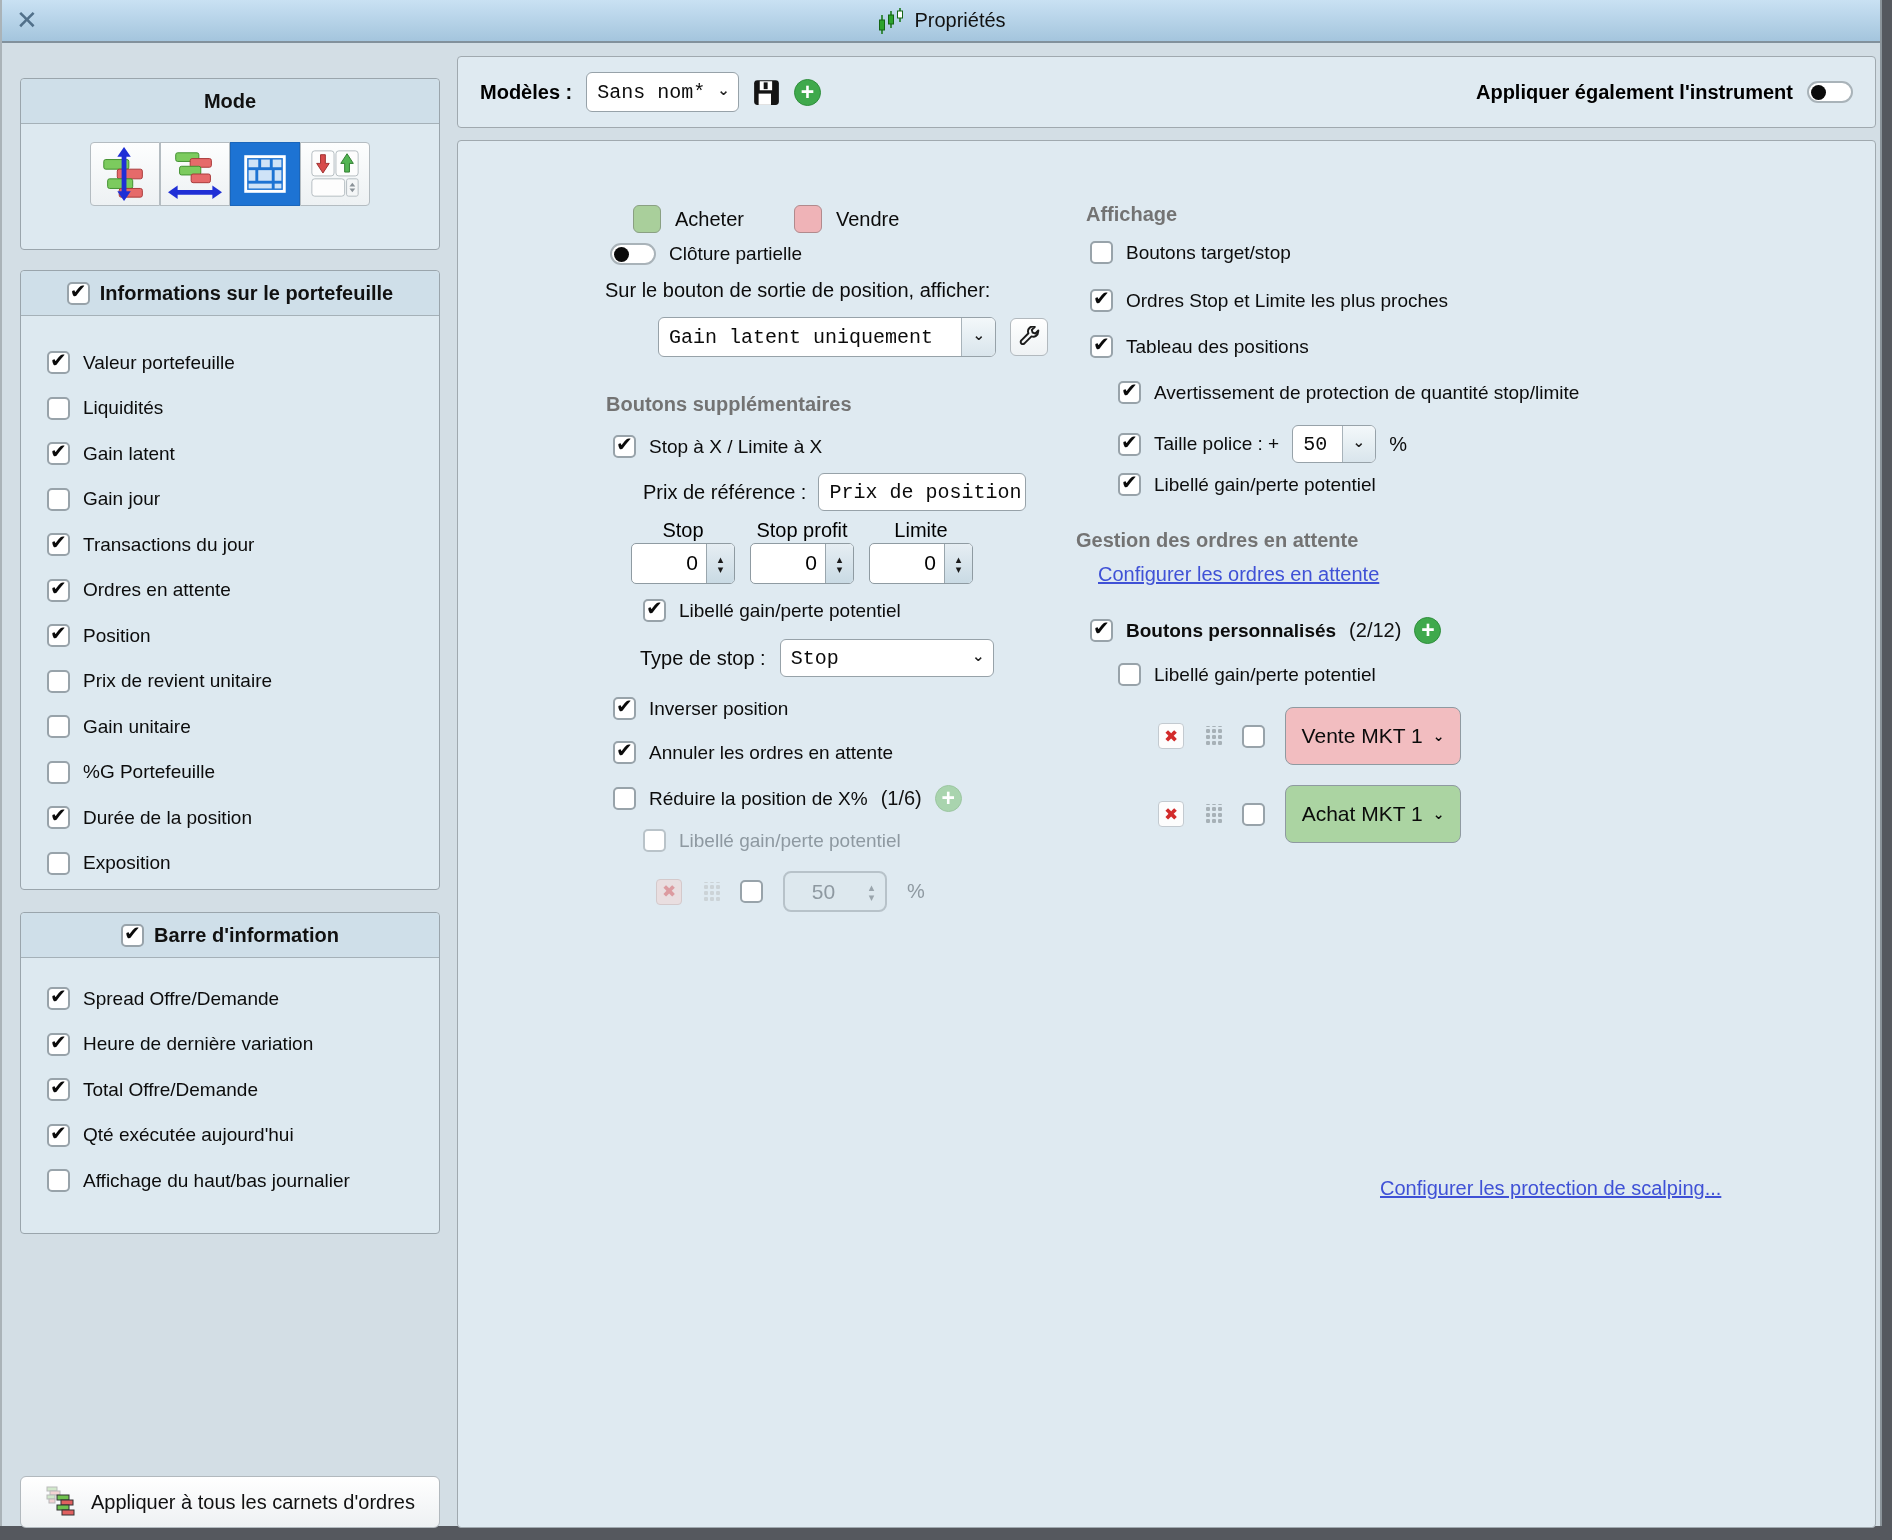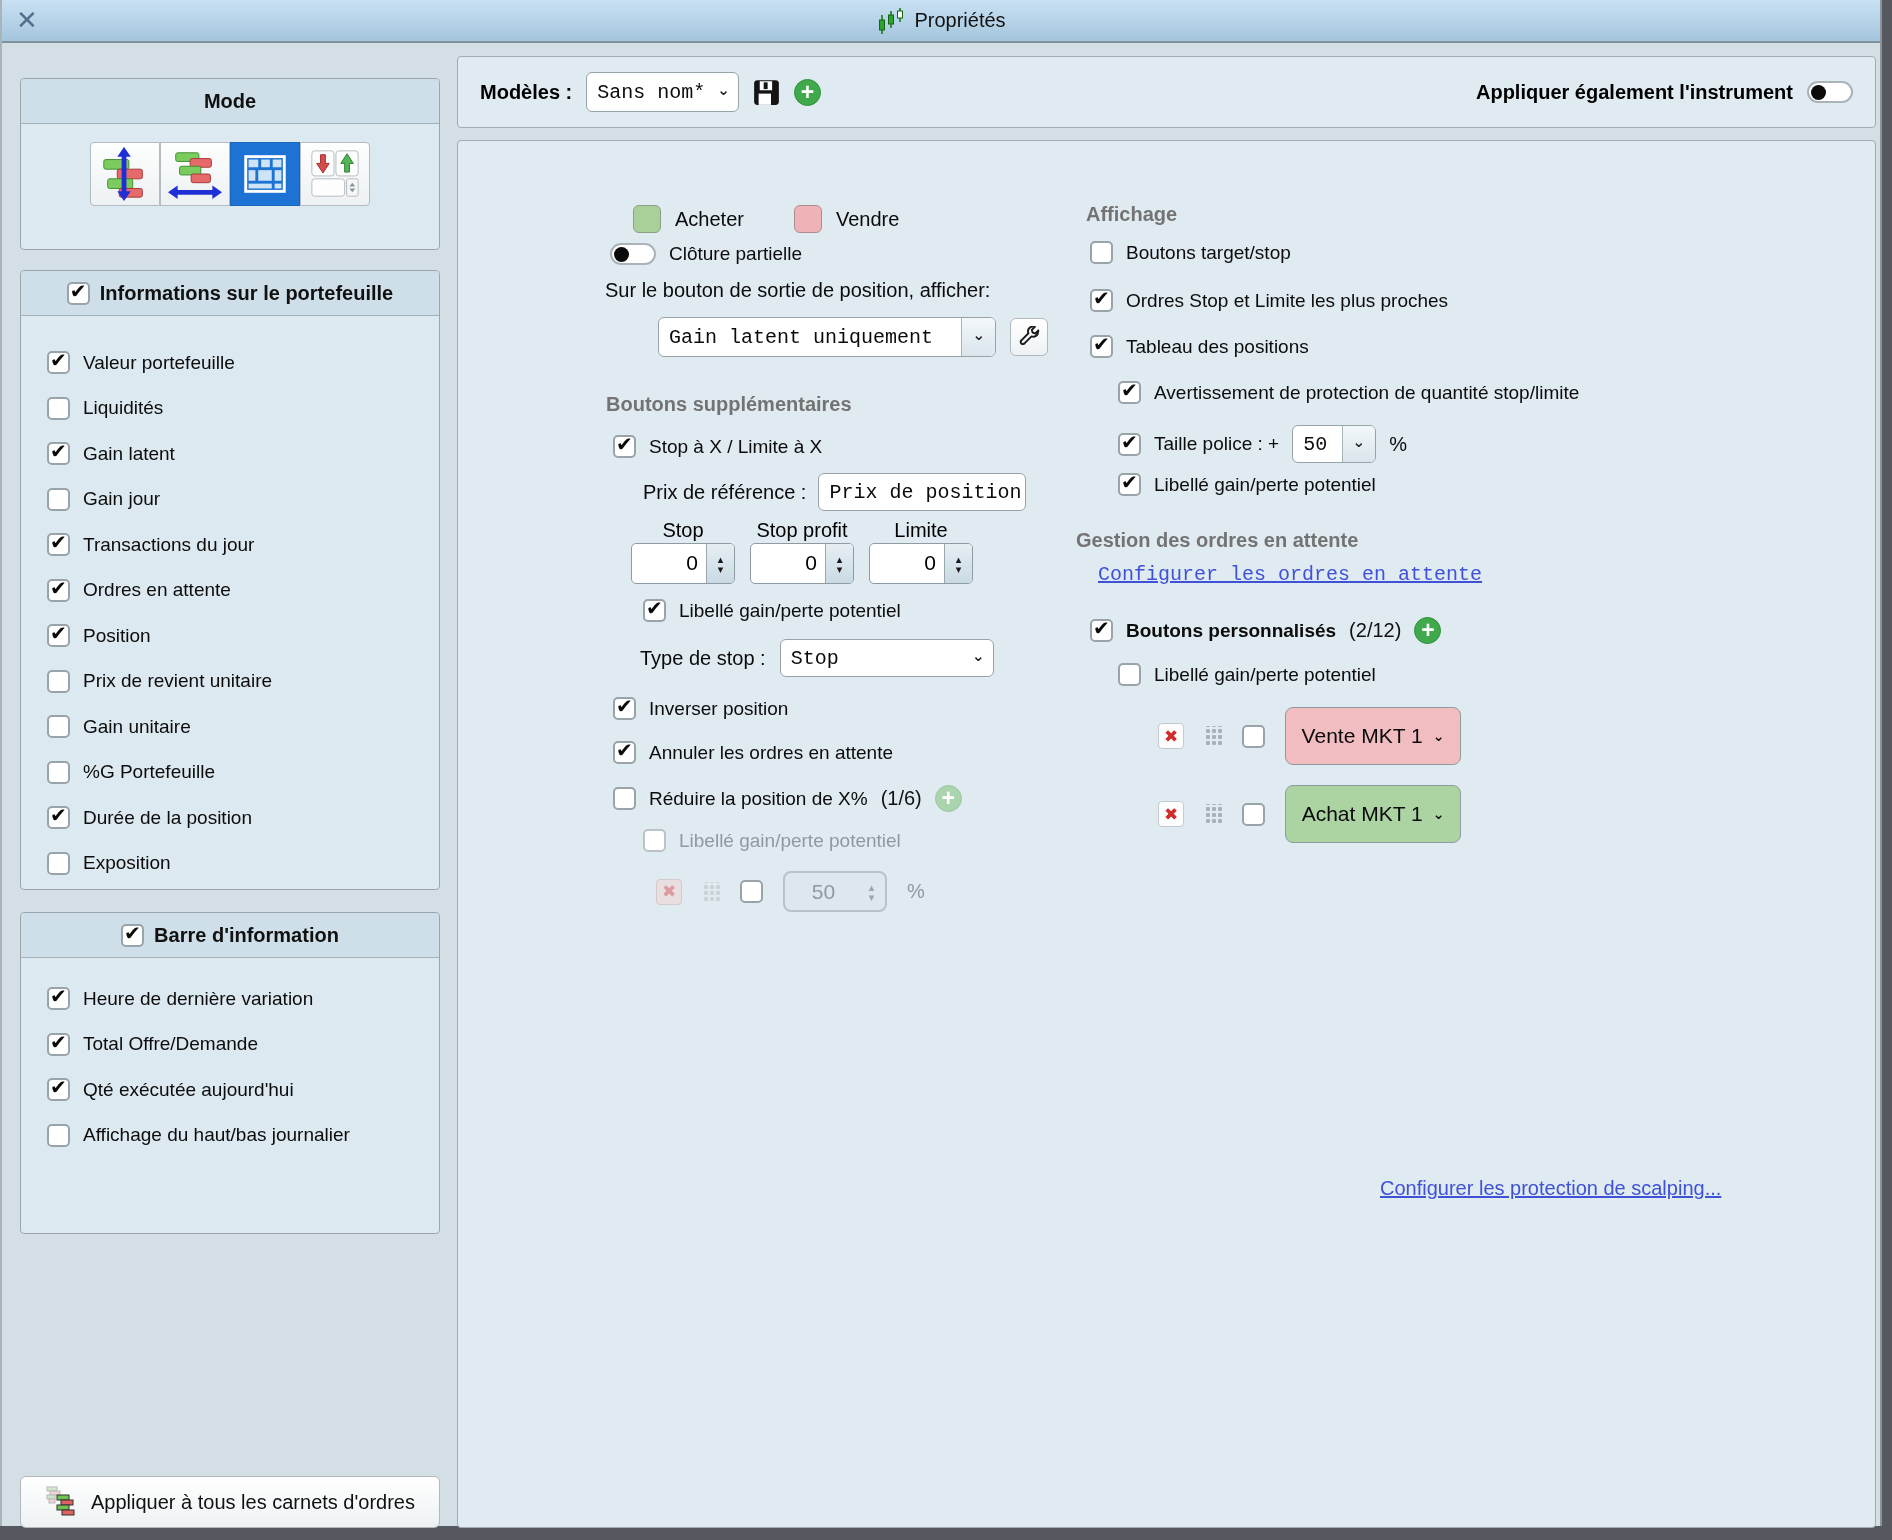--- a/index.html
+++ b/index.html
@@ -234,20 +234,24 @@
   </div>
 
   <div class="grp" style="left:18px;top:912px;width:420px;height:322px;">
     <div class="grp-hd">
       <span class="cb on"></span>
       <span>Barre d'information</span>
     </div>
     <div style="padding:18px 0 0 26px;">
       <div class="cbrow" style="height:45.5px">
           <span class="cb on"></span>
+          <span class="lbl">Spread Offre/Demande</span>
+        </div>
+      <div class="cbrow" style="height:45.5px">
+          <span class="cb on"></span>
           <span class="lbl">Heure de dernière variation</span>
         </div>
       <div class="cbrow" style="height:45.5px">
           <span class="cb on"></span>
           <span class="lbl">Total Offre/Demande</span>
         </div>
       <div class="cbrow" style="height:45.5px">
           <span class="cb on"></span>
           <span class="lbl">Qté exécutée aujourd'hui</span>
         </div>
@@ -446,21 +450,21 @@
         <span class="chev">⌄</span>
       </div>
       <span class="plain">%</span>
     </div>
     <div class="abs cbrow" style="left:660px;top:332px;">
       <span class="cb on"></span>
       <span class="lbl">Libellé gain/perte potentiel</span>
     </div>
 
     <div class="abs sect-title" style="left:618px;top:388px;">Gestion des ordres en attente</div>
-    <a class="abs lnk" style="left:640px;top:422px;font-family:Liberation Mono, monospace;">Configurer les ordres en attente</a>
+    <a class="abs lnk" style="left:640px;top:422px;">Configurer les ordres en attente</a>
 
     <div class="abs cbrow" style="left:632px;top:476px;">
       <span class="cb on"></span>
       <span class="lbl" style="font-weight:bold;">Boutons personnalisés</span>
       <span class="counter">(2/12)</span>
       <span class="plus">+</span>
     </div>
     <div class="abs cbrow" style="left:660px;top:522px;">
       <span class="cb"></span>
       <span class="lbl">Libellé gain/perte potentiel</span>

